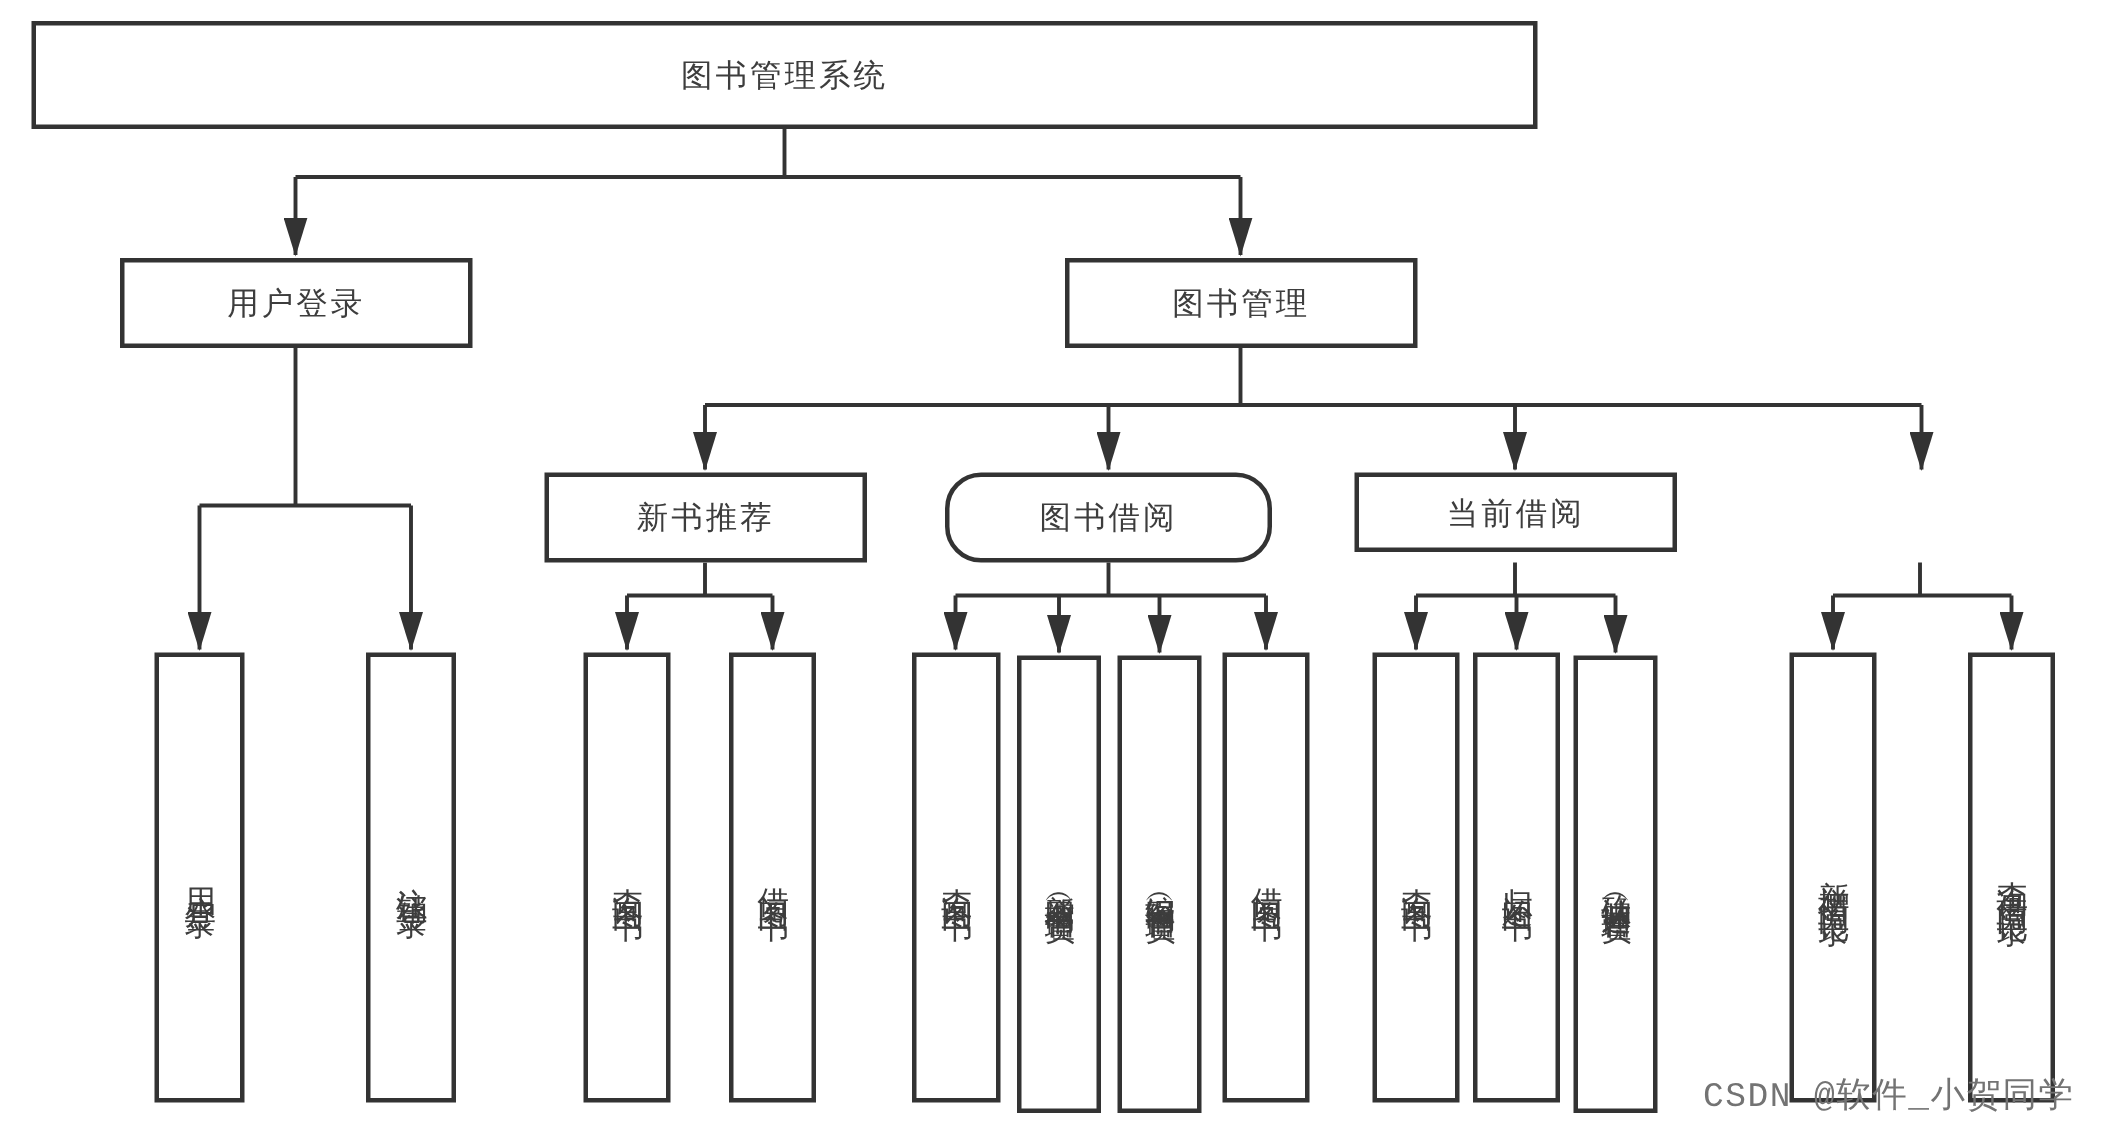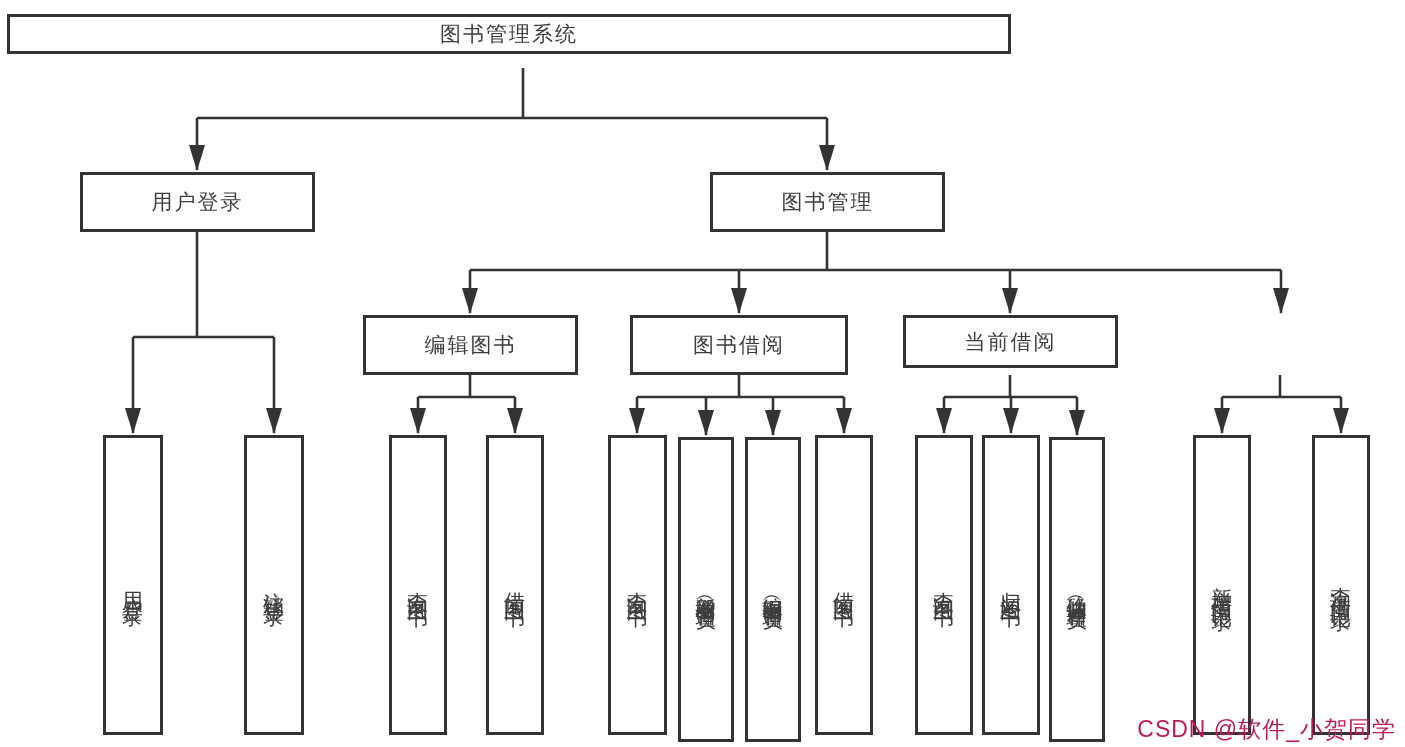--- a/index.html
+++ b/index.html
@@ -43,27 +43,28 @@
     font-size: 21px;
     letter-spacing: 5px;
     line-height: 1;
   }
   .node.v.long {
     letter-spacing: 2px;
     font-size: 20px;
   }
   .watermark {
     position: absolute;
-    right: 9px;
+    right: 22px;
     bottom: 2px;
     font-size: 23px;
-    color: #be185d;
+    color: #737373;
     letter-spacing: 1px;
     z-index: 2;
     white-space: nowrap;
+    font-family: Liberation Mono, monospace;
   }
 </style>
 </head>
 <body>
 
 <div class="canvas">
 
   <svg class="connectors" width="1405" height="747" viewBox="0 0 1405 747">
     <defs>
       <marker id="ah" viewBox="0 0 16 26" markerWidth="16" markerHeight="26" refX="8" refY="25" orient="0" markerUnits="userSpaceOnUse">
@@ -107,27 +108,27 @@
       <line x1="1011" y1="397" x2="1011" y2="433" marker-end="url(#ah)"></line>
       <line x1="1077" y1="397" x2="1077" y2="435" marker-end="url(#ah)"></line>
 
       <line x1="1280" y1="375" x2="1280" y2="397"></line>
       <line x1="1222" y1="397" x2="1341" y2="397"></line>
       <line x1="1222" y1="397" x2="1222" y2="433" marker-end="url(#ah)"></line>
       <line x1="1341" y1="397" x2="1341" y2="433" marker-end="url(#ah)"></line>
     </g>
   </svg>
 
-  <div class="node h" style="left:7px; top:14px; width:1004px; height:40px;">图书管理系统</div>
+  <div class="node h" style="left:21px; top:14px; width:1004px; height:72px;">图书管理系统</div>
 
   <div class="node h" style="left:80px; top:172px; width:235px; height:60px;">用户登录</div>
   <div class="node h" style="left:710px; top:172px; width:235px; height:60px;">图书管理</div>
 
-  <div class="node h" style="left:363px; top:315px; width:215px; height:60px;">编辑图书</div>
-  <div class="node h" style="left:630px; top:315px; width:218px; height:60px;">图书借阅</div>
+  <div class="node h" style="left:363px; top:315px; width:215px; height:60px;">新书推荐</div>
+  <div class="node h" style="left:630px; top:315px; width:218px; height:60px;border-radius:24px;">图书借阅</div>
   <div class="node h" style="left:903px; top:315px; width:215px; height:53px;">当前借阅</div>
 
   <div class="node v" style="left:103px; top:435px; width:60px; height:300px;">用户登录</div>
   <div class="node v" style="left:244px; top:435px; width:60px; height:300px;">注销登录</div>
 
   <div class="node v" style="left:389px; top:435px; width:58px; height:300px;">查询图书</div>
   <div class="node v" style="left:486px; top:435px; width:58px; height:300px;">借阅图书</div>
 
   <div class="node v" style="left:608px; top:435px; width:59px; height:300px;">查询图书</div>
   <div class="node v long" style="left:678px; top:437px; width:56px; height:305px;">新增图书（管理员）</div>

